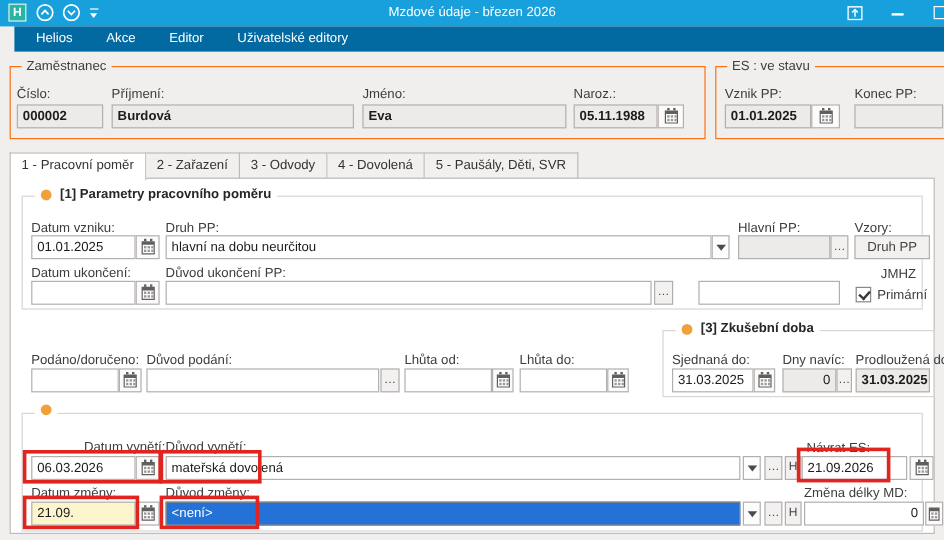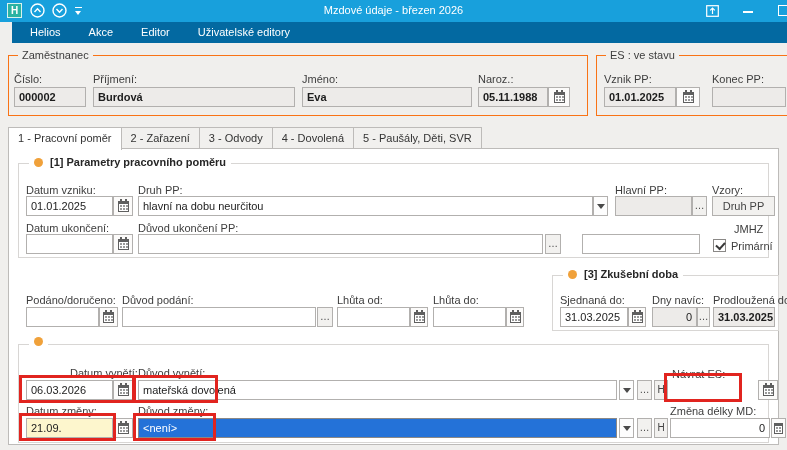--- a/index.html
+++ b/index.html
@@ -210,20 +210,21 @@
     <div class="inp" style="left:26px; top:380px; width:87px;">06.03.2026</div>
     <span class="calbtn" style="left:113px; top:380px;">
         <i class="g"></i>
       </span>
     <span class="lbl" style="left:138px; top:367px;">Důvod vynětí:</span>
     <div class="inp" style="left:138px; top:380px; width:479px;">mateřská dovolená</div>
     <span class="dropbtn" style="left:619px; top:380px;"></span>
     <span class="sbtn" style="left:637px; top:380px; width:15px;">…</span>
     <span class="sbtn" style="left:654px; top:380px; width:14px;">H</span>
     <span class="lbl" style="left:672px; top:368px;">Návrat ES:</span>
+    <div class="inp" style="left:668px; top:380px; width:88px;">21.09.2026</div>
     <span class="calbtn" style="left:758px; top:380px;">
         <i class="g"></i>
       </span>
 
     <span class="lbl" style="left:26px; top:405px;">Datum změny:</span>
     <div class="inp ylw" style="left:26px; top:418px; width:87px;">21.09.</div>
     <span class="calbtn" style="left:113px; top:418px;">
         <i class="g"></i>
       </span>
     <span class="lbl" style="left:138px; top:405px;">Důvod změny:</span>

